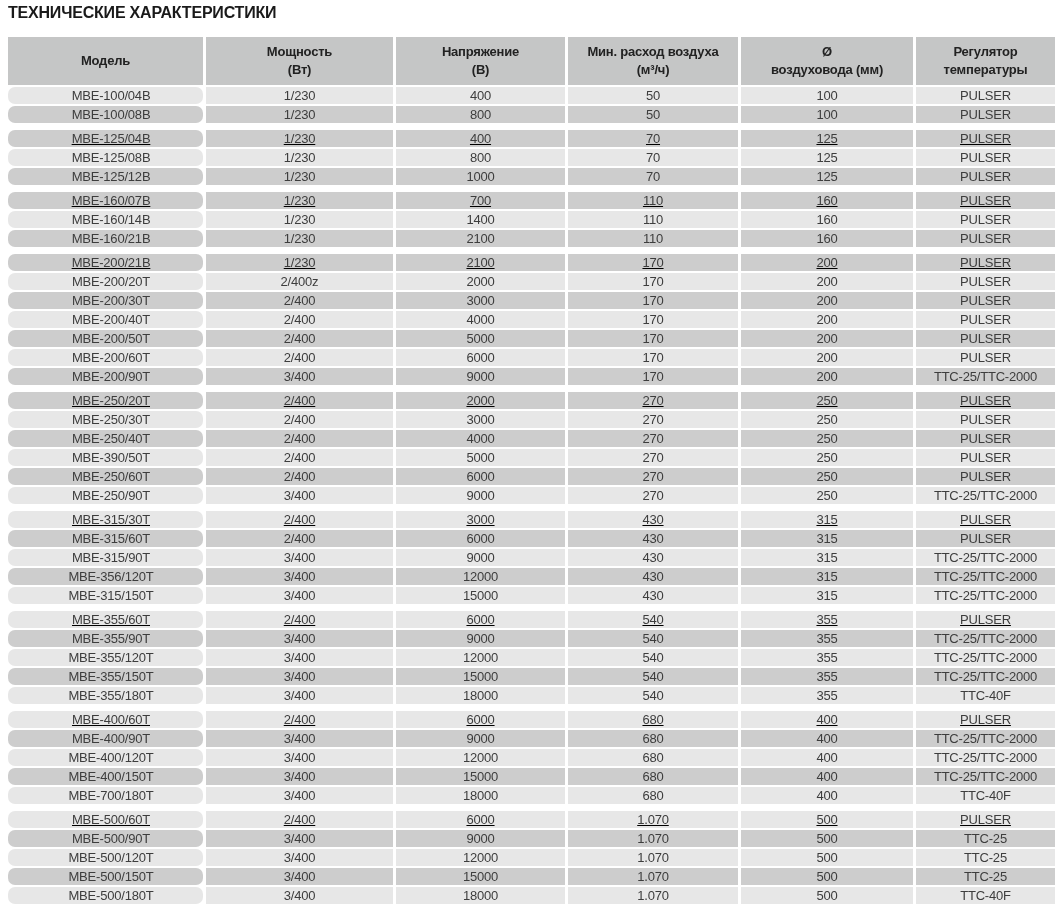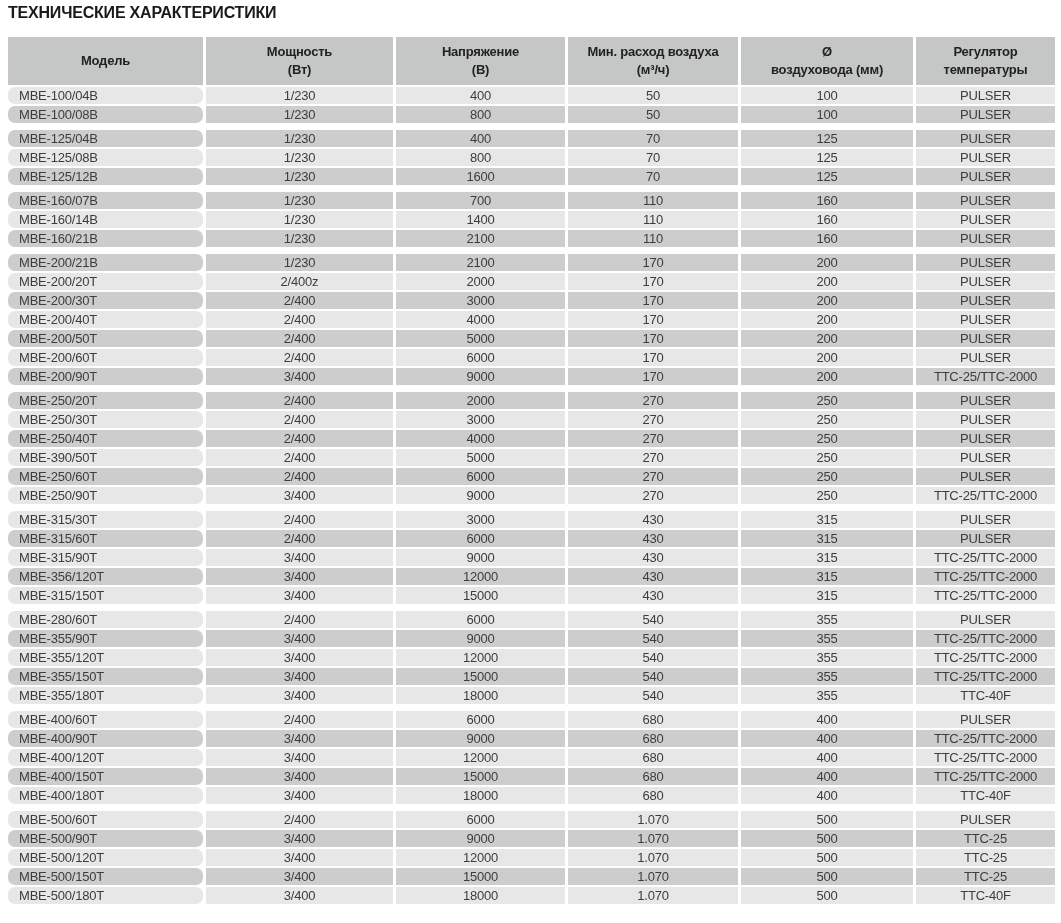--- a/index.html
+++ b/index.html
@@ -58,33 +58,34 @@
     color: var(--header-text);
     line-height: 18px;
     letter-spacing: -0.2px;
     text-align: center;
   }
   .data-row {
     margin-bottom: 2px;
   }
   .data-row.group-start {
     margin-top: 7px;
+    text-decoration: underline;
   }
   .cell {
     height: 17px;
     line-height: 17px;
     font-size: 13px;
     color: var(--text);
     text-align: center;
     letter-spacing: -0.2px;
     white-space: nowrap;
     overflow: hidden;
   }
   .cell.model-cell {
-    text-align: left;
+    text-align: center;
     padding-left: 11px;
     border-radius: 7px;
   }
   .row-light .cell { background: var(--row-light); }
   .row-dark  .cell { background: var(--row-dark); }
 </style>
 </head>
 <body>
 
 <div class="page">
@@ -145,21 +146,21 @@
           <div class="cell model-cell">MBE-125/08B</div>
           <div class="cell">1/230</div>
           <div class="cell">800</div>
           <div class="cell">70</div>
           <div class="cell">125</div>
           <div class="cell">PULSER</div>
         </div>
         <div class="grid-row data-row row-dark">
           <div class="cell model-cell">MBE-125/12B</div>
           <div class="cell">1/230</div>
-          <div class="cell">1600</div>
+          <div class="cell">1000</div>
           <div class="cell">70</div>
           <div class="cell">125</div>
           <div class="cell">PULSER</div>
         </div>
         <div class="grid-row data-row row-dark group-start">
           <div class="cell model-cell">MBE-160/07B</div>
           <div class="cell">1/230</div>
           <div class="cell">700</div>
           <div class="cell">110</div>
           <div class="cell">160</div>
@@ -319,21 +320,21 @@
         </div>
         <div class="grid-row data-row row-light">
           <div class="cell model-cell">MBE-315/150T</div>
           <div class="cell">3/400</div>
           <div class="cell">15000</div>
           <div class="cell">430</div>
           <div class="cell">315</div>
           <div class="cell">TTC-25/TTC-2000</div>
         </div>
         <div class="grid-row data-row row-light group-start">
-          <div class="cell model-cell">MBE-280/60T</div>
+          <div class="cell model-cell">MBE-355/60T</div>
           <div class="cell">2/400</div>
           <div class="cell">6000</div>
           <div class="cell">540</div>
           <div class="cell">355</div>
           <div class="cell">PULSER</div>
         </div>
         <div class="grid-row data-row row-dark">
           <div class="cell model-cell">MBE-355/90T</div>
           <div class="cell">3/400</div>
           <div class="cell">9000</div>
@@ -391,21 +392,21 @@
         </div>
         <div class="grid-row data-row row-dark">
           <div class="cell model-cell">MBE-400/150T</div>
           <div class="cell">3/400</div>
           <div class="cell">15000</div>
           <div class="cell">680</div>
           <div class="cell">400</div>
           <div class="cell">TTC-25/TTC-2000</div>
         </div>
         <div class="grid-row data-row row-light">
-          <div class="cell model-cell">MBE-400/180T</div>
+          <div class="cell model-cell">MBE-700/180T</div>
           <div class="cell">3/400</div>
           <div class="cell">18000</div>
           <div class="cell">680</div>
           <div class="cell">400</div>
           <div class="cell">TTC-40F</div>
         </div>
         <div class="grid-row data-row row-light group-start">
           <div class="cell model-cell">MBE-500/60T</div>
           <div class="cell">2/400</div>
           <div class="cell">6000</div>

